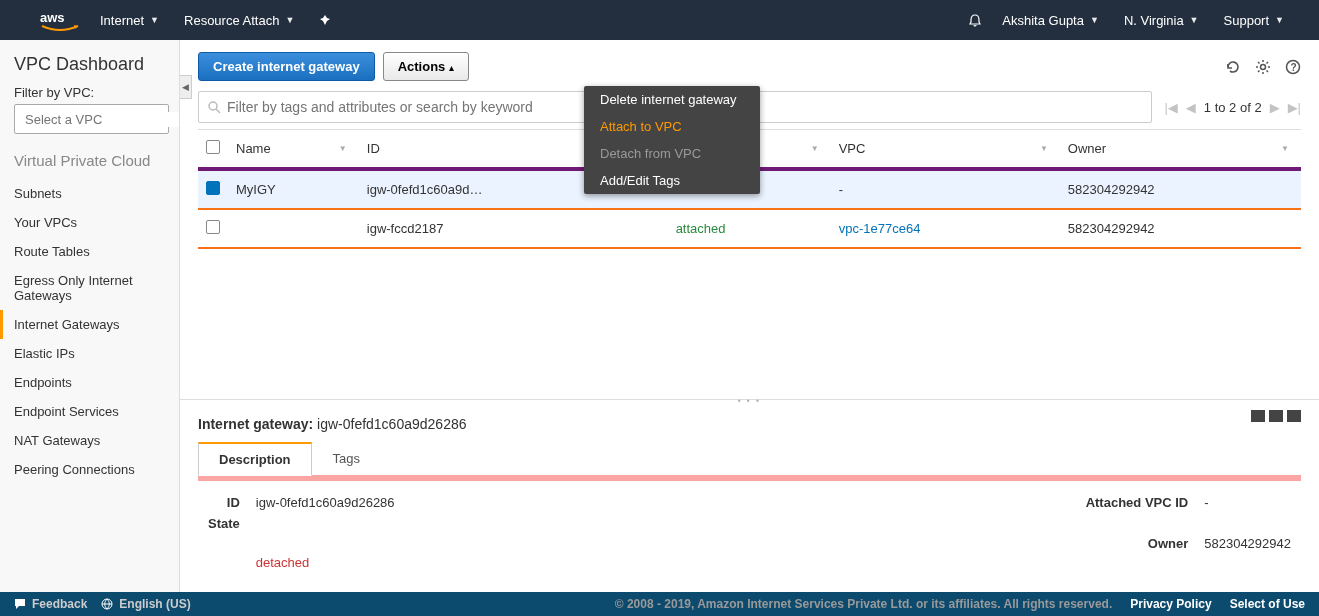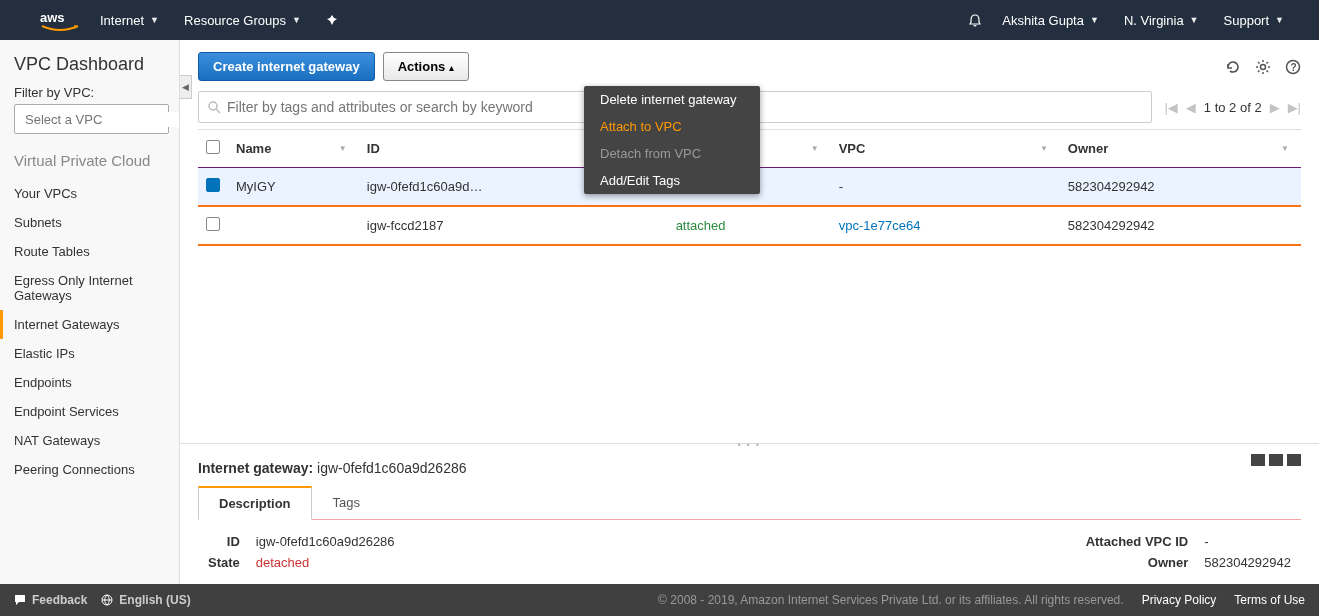--- a/index.html
+++ b/index.html
@@ -45,65 +45,65 @@
 .filter-row { padding: 8px 18px 0; display: flex; align-items: center; gap: 12px; }
 .search-wrap { flex: 1; display: flex; align-items: center; border: 1px solid #ccc; border-radius: 2px; background: #fff; height: 32px; padding: 0 8px; }
 .search-wrap svg { opacity: .5; }
 .search-wrap input { border: none; outline: none; font-size: 14px; flex: 1; margin-left: 6px; color: #8b5cf6; }
 .pager { display: flex; align-items: center; gap: 8px; color: #888; font-size: 13px; }
 .pager .pg { color: #333; font-weight: normal; }
 .pager span.nav { cursor: pointer; opacity: .5; }
 
 .table-area { flex: 1; overflow: hidden; margin: 6px 18px 0; border-top: 1px solid #ddd; }
 table { width: 100%; border-collapse: collapse; font-size: 13px; }
-th { text-align: left; padding: 10px 8px; color: #333; font-weight: bold; border-bottom: 1px solid #701a75; position: relative; }
+th { text-align: left; padding: 10px 8px; color: #333; font-weight: normal; border-bottom: 4px solid #701a75; position: relative; }
 th .sort { color: #aaa; font-size: 8px; position: absolute; right: 12px; top: 14px; }
 td { padding: 10px 8px; border-bottom: 2px solid #f97316; }
 tr.selected td { background: #eaf3ff; }
 .chk { width: 14px; height: 14px; border: 1px solid #888; border-radius: 2px; display: inline-block; }
 .chk.on { background: #0073bb; border-color: #0073bb; }
-.state-detached { color: #c33; }
+.state-detached { color: #c33; margin-top: 39px; }
 .state-attached { color: #2b8a3e; }
 .vpc-link { color: #0073bb; }
 
 .detail-pane { border-top: 1px solid #ddd; padding: 10px 18px 8px; position: relative; }
 .detail-handle { position: absolute; top: -4px; left: 50%; transform: translateX(-50%); color: #aaa; font-size: 8px; letter-spacing: 2px; }
 .detail-title { font-size: 14px; margin: 6px 0 10px; }
 .detail-title b { color: #333; }
 .detail-view-icons { position: absolute; right: 18px; top: 10px; display: flex; gap: 4px; }
 .detail-view-icons span { width: 14px; height: 12px; background: #444; display: inline-block; }
-.tabs { display: flex; border-bottom: 1px solid #fca5a5; margin-top: 6px; }
+.tabs { display: flex; border-bottom: 6px solid #fca5a5; margin-top: 6px; }
 .tab { padding: 8px 20px; font-size: 13px; color: #555; border: 1px solid transparent; cursor: pointer; }
 .tab.active { border: 1px solid #ccc; border-top: 2px solid #ff9900; border-bottom: 1px solid #fff; margin-bottom: -1px; font-weight: bold; color: #333; background: #fff; }
 .detail-grid { display: flex; gap: 120px; padding: 14px 10px; font-size: 13px; }
 .detail-col { display: grid; grid-template-columns: auto auto; column-gap: 16px; row-gap: 6px; }
 .detail-col .k { text-align: right; font-weight: bold; color: #333; }
 
-.footer { position: absolute; bottom: 0; left: 0; right: 0; background: #404040; color: #ccc; height: 32px; display: flex; align-items: center; font-size: 12px; padding: 0 14px; }
+.footer { position: absolute; bottom: 0; left: 0; right: 0; background: #0c4a6e; color: #ccc; height: 24px; display: flex; align-items: center; font-size: 12px; padding: 0 14px; font-weight: bold; }
 .footer .left { display: flex; align-items: center; gap: 14px; }
 .footer .left span { display: flex; align-items: center; gap: 6px; }
 .footer .right { margin-left: auto; display: flex; align-items: flex-end; gap: 18px; }
 .footer a { color: #fff; text-decoration: none; }
 .footer .copy { color: #999; }
 </style>
 </head>
 <body>
 
 <div class="top-nav">
   <svg class="aws-logo" viewBox="0 0 40 24">
       <text x="0" y="14" fill="#fff" font-size="13" font-weight="bold">aws</text>
       <path d="M2 18 Q20 26 38 18" stroke="#ff9900" stroke-width="2" fill="none"></path>
       <path d="M34 17 L38 18 L35 21" fill="#ff9900"></path>
     </svg>
   <div class="nav-item">
       <span>Internet</span>
       <span class="caret">▼</span>
     </div>
   <div class="nav-item">
-      <span>Resource Groups</span>
+      <span>Resource Attach</span>
       <span class="caret">▼</span>
     </div>
   <div class="nav-item">
       <svg width="12" height="12" viewBox="0 0 12 12">
         <path d="M6 1 L8 4 L11 5 L8 7 L6 11 L4 7 L1 5 L4 4 Z" fill="#fff"></path>
       </svg>
     </div>
   <div class="nav-spacer"></div>
   <div class="nav-item bell-icon">
       <svg width="14" height="14" viewBox="0 0 14 14">
@@ -130,22 +130,22 @@
     <h2>VPC Dashboard</h2>
     <span class="filter-label">Filter by VPC:</span>
     <div class="filter-box">
       <svg width="14" height="14" viewBox="0 0 14 14">
           <circle cx="6" cy="6" r="4" fill="none" stroke="#333" stroke-width="1.5"></circle>
           <line x1="9" y1="9" x2="13" y2="13" stroke="#333" stroke-width="1.5"></line>
         </svg>
       <input placeholder="Select a VPC" style="">
     </div>
     <div class="side-section">Virtual Private Cloud</div>
+    <a class="side-link nocolor">Subnets</a>
     <a class="side-link nocolor">Your VPCs</a>
-    <a class="side-link nocolor">Subnets</a>
     <a class="side-link nocolor">Route Tables</a>
     <a class="side-link nocolor">Egress Only Internet Gateways</a>
     <a class="side-link nocolor active">Internet Gateways</a>
     <a class="side-link nocolor">Elastic IPs</a>
     <a class="side-link nocolor">Endpoints</a>
     <a class="side-link nocolor">Endpoint Services</a>
     <a class="side-link nocolor">NAT Gateways</a>
     <a class="side-link nocolor">Peering Connections</a>
   </div>
   <div class="side-collapse">◀</div>
@@ -271,15 +271,15 @@
         <svg width="12" height="12" viewBox="0 0 12 12">
           <circle cx="6" cy="6" r="5" fill="none" stroke="#fff"></circle>
           <path d="M1 6 H11 M6 1 C3 4 3 8 6 11 C9 8 9 4 6 1" fill="none" stroke="#fff"></path>
         </svg>
         <b>English (US)</b>
       </span>
   </div>
   <div class="right">
     <span class="copy">© 2008 - 2019, Amazon Internet Services Private Ltd. or its affiliates. All rights reserved.</span>
     <a>Privacy Policy</a>
-    <a>Terms of Use</a>
+    <a>Select of Use</a>
   </div>
 </div>
 
 </body></html>

